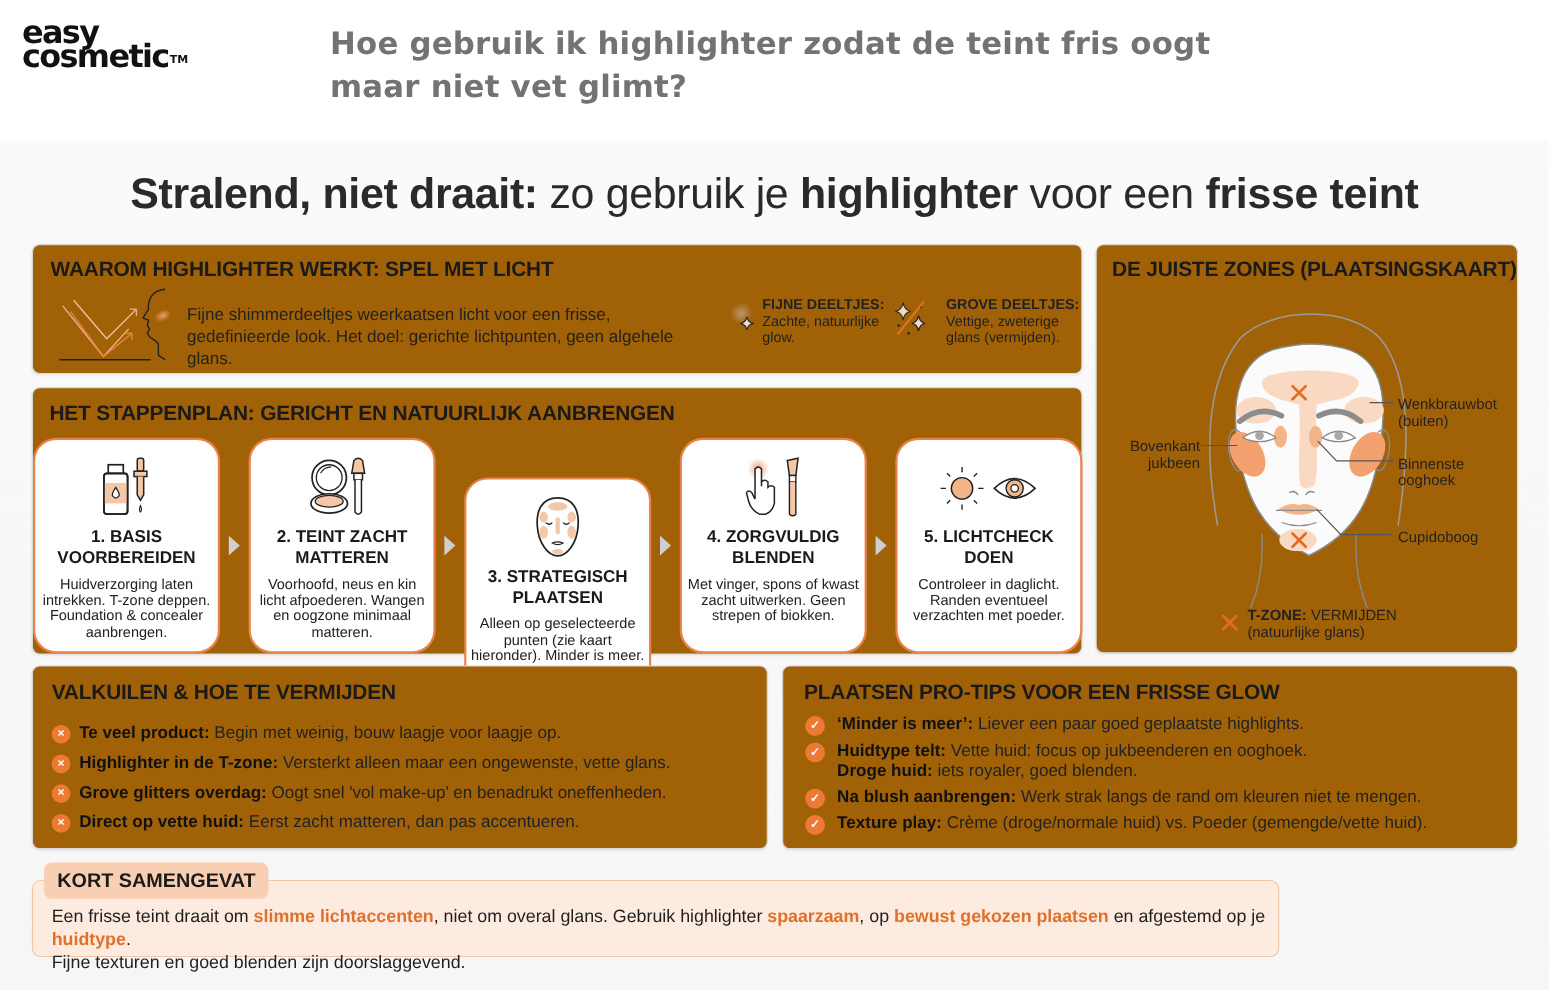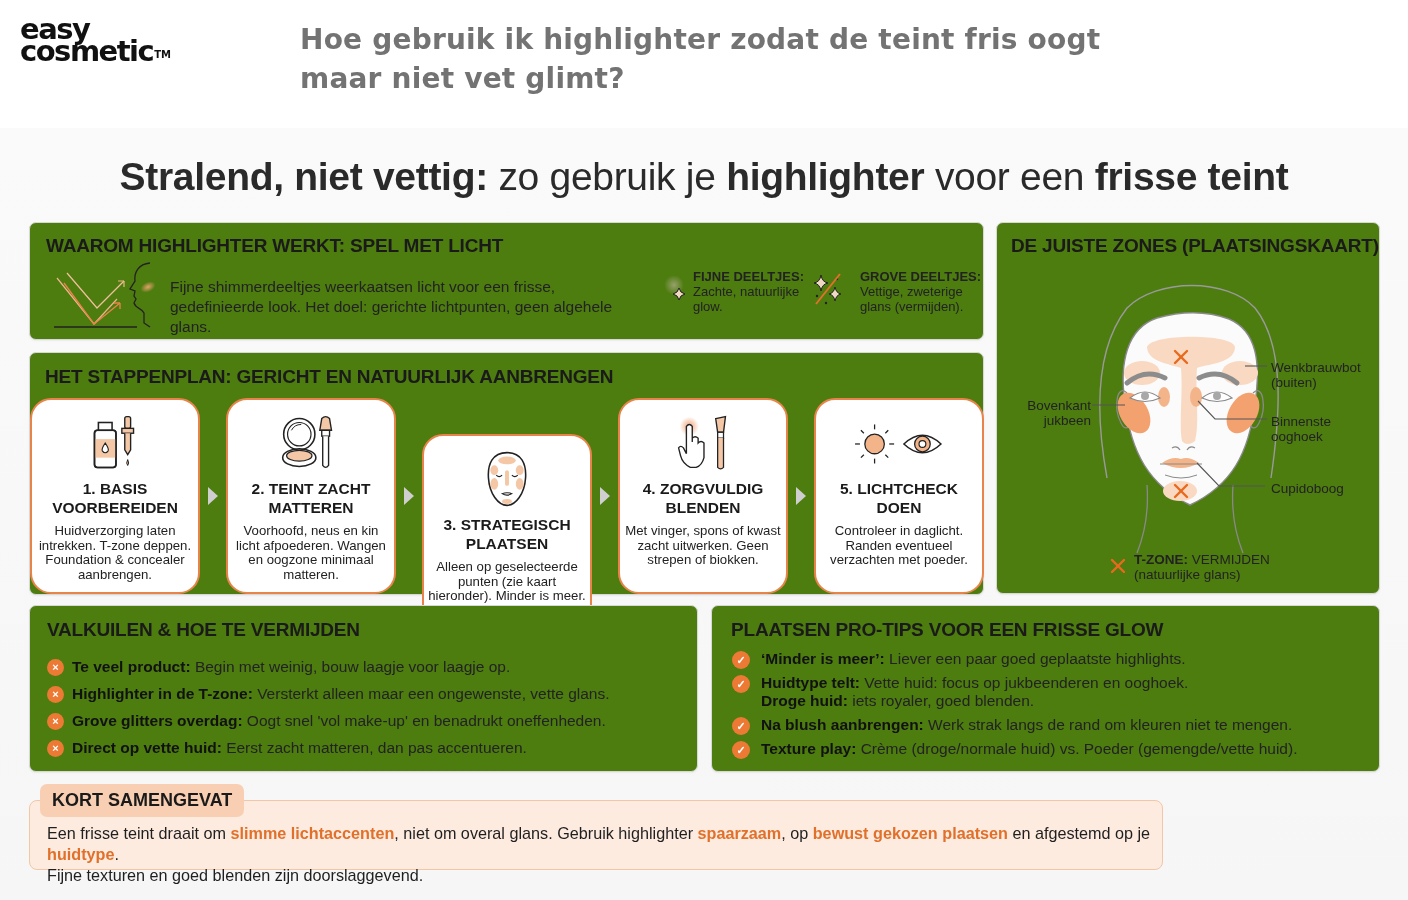--- a/index.html
+++ b/index.html
@@ -12,21 +12,21 @@
   .logo .tm { font-size: 10px; letter-spacing: 0; vertical-align: top; margin-left: 1px; position: relative; top: 4px; }
 
   .question { position: absolute; left: 300px; top: 20px; width: 860px; font-family: "DejaVu Sans", sans-serif; font-weight: bold; font-size: 28px; line-height: 39px; color: #737373; letter-spacing: 0.2px; }
 
   .infographic { position: absolute; left: 0; top: 128px; width: 1408px; height: 772px; background: linear-gradient(#fafafa, #f6f6f6); }
 
   .main-title { position: absolute; left: 0; top: 155px; width: 1408px; text-align: center; font-size: 39px; color: #2a2a2a; letter-spacing: -0.3px; }
   .main-title b { font-weight: bold; }
   .main-title span.n { font-weight: normal; }
 
-  .panel { position: absolute; background: #4d7c0f; border: 1.5px solid #d8d8d8; border-radius: 7px; box-shadow: 0 1px 2px rgba(0,0,0,0.06); }
+  .panel { position: absolute; background: #a16207; border: 1.5px solid #d8d8d8; border-radius: 7px; box-shadow: 0 1px 2px rgba(0,0,0,0.06); }
   .panel-h { position: absolute; font-weight: bold; font-size: 19px; color: #1a1a1a; letter-spacing: -0.2px; }
 
   
   #why { left: 29px; top: 222px; width: 955px; height: 118px; }
   #why .panel-h { left: 16px; top: 12px; }
   #why .illu { position: absolute; left: 22px; top: 38px; width: 110px; height: 70px; }
   #why .desc { position: absolute; left: 140px; top: 54px; width: 470px; font-size: 15.5px; line-height: 20px; color: #222; }
   .particle { position: absolute; top: 46px; font-size: 13px; line-height: 15px; color: #222; }
   .particle b { display: block; font-size: 13px; }
   #fine { left: 656px; width: 130px; }
@@ -74,21 +74,21 @@
 <div class="logo">
   <span class="l1">easy</span>
   <span class="l2"><span>cosmetic</span><span class="tm">TM</span></span>
 </div>
 
 <div class="question">Hoe gebruik ik highlighter zodat de teint fris oogt maar niet vet glimt?</div>
 
 <div class="infographic"></div>
 
 <div class="main-title">
-  <b>Stralend, niet vettig:</b><span class="n"> zo gebruik je </span><b>highlighter</b><span class="n"> voor een </span><b>frisse teint</b>
+  <b>Stralend, niet draait:</b><span class="n"> zo gebruik je </span><b>highlighter</b><span class="n"> voor een </span><b>frisse teint</b>
 </div>
 
 <div class="panel" id="why">
   <div class="panel-h">WAAROM HIGHLIGHTER WERKT: SPEL MET LICHT</div>
   <svg class="illu" viewBox="0 0 110 70">
     <defs>
       <radialGradient id="blush" cx="50%" cy="50%" r="50%">
           <stop offset="0%" stop-color="#f4a574" stop-opacity="0.9"></stop>
           <stop offset="100%" stop-color="#f4a574" stop-opacity="0"></stop>
         </radialGradient>

